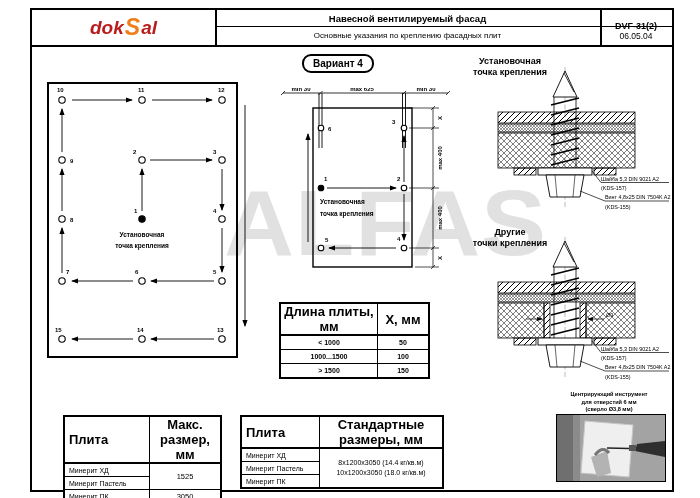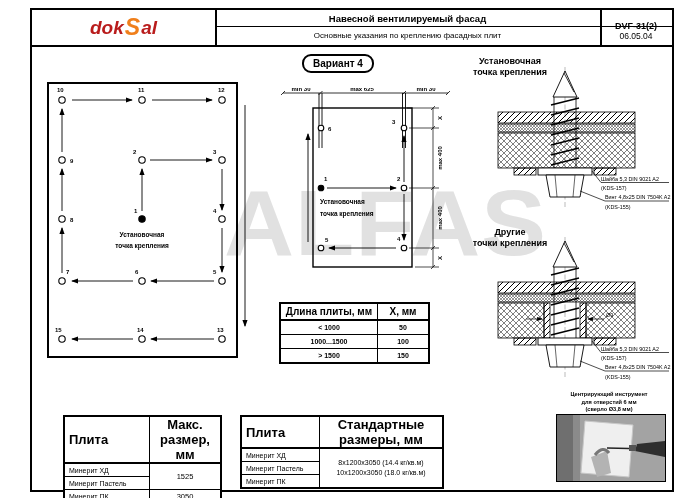--- a/index.html
+++ b/index.html
@@ -32,21 +32,21 @@
   .callout{font-size:5.4px;}
   
   .sec-title{position:absolute;left:452px;width:116px;text-align:center;font-weight:bold;
              font-size:9px;line-height:11px;}
   #tool-note{position:absolute;left:530px;top:391px;width:158px;text-align:center;
              font-weight:bold;font-size:5.6px;line-height:7.5px;}
   
   table{border-collapse:collapse;background:#fff;}
   td,th{border:1px solid #000;padding:0 2px;}
   #x-table{left:279px;top:302px;border:2px solid #000;}
-  #x-table th{font-size:10px;font-weight:bold;height:15px;border-bottom:2px solid #000;}
+  #x-table th{font-size:13px;font-weight:bold;height:15px;border-bottom:2px solid #000;}
   #x-table td{font-size:7px;font-weight:bold;text-align:center;height:13px;}
   #x-table .c1{width:92px;} #x-table .c2{width:46px;}
   .btable{border:2px solid #000;}
   .btable th{font-size:13px;font-weight:bold;border-bottom:2px solid #000;}
   .btable td{font-size:7px;}
   #max-table{left:63px;top:415px;} #max-table th{height:22px;}
   #max-table .c1{width:78px;text-align:left;padding-left:4px;} #max-table .c2{width:66px;text-align:center;}
   #max-table td{height:12px;margin-top:45px;} #max-table td.val{text-align:center;font-size:7.5px;}
   #std-table{left:240px;top:415px;} #std-table th{height:23px;}
   #std-table .c1{width:71px;text-align:left;padding-left:4px;} #std-table .c2{width:118px;text-align:center;}

